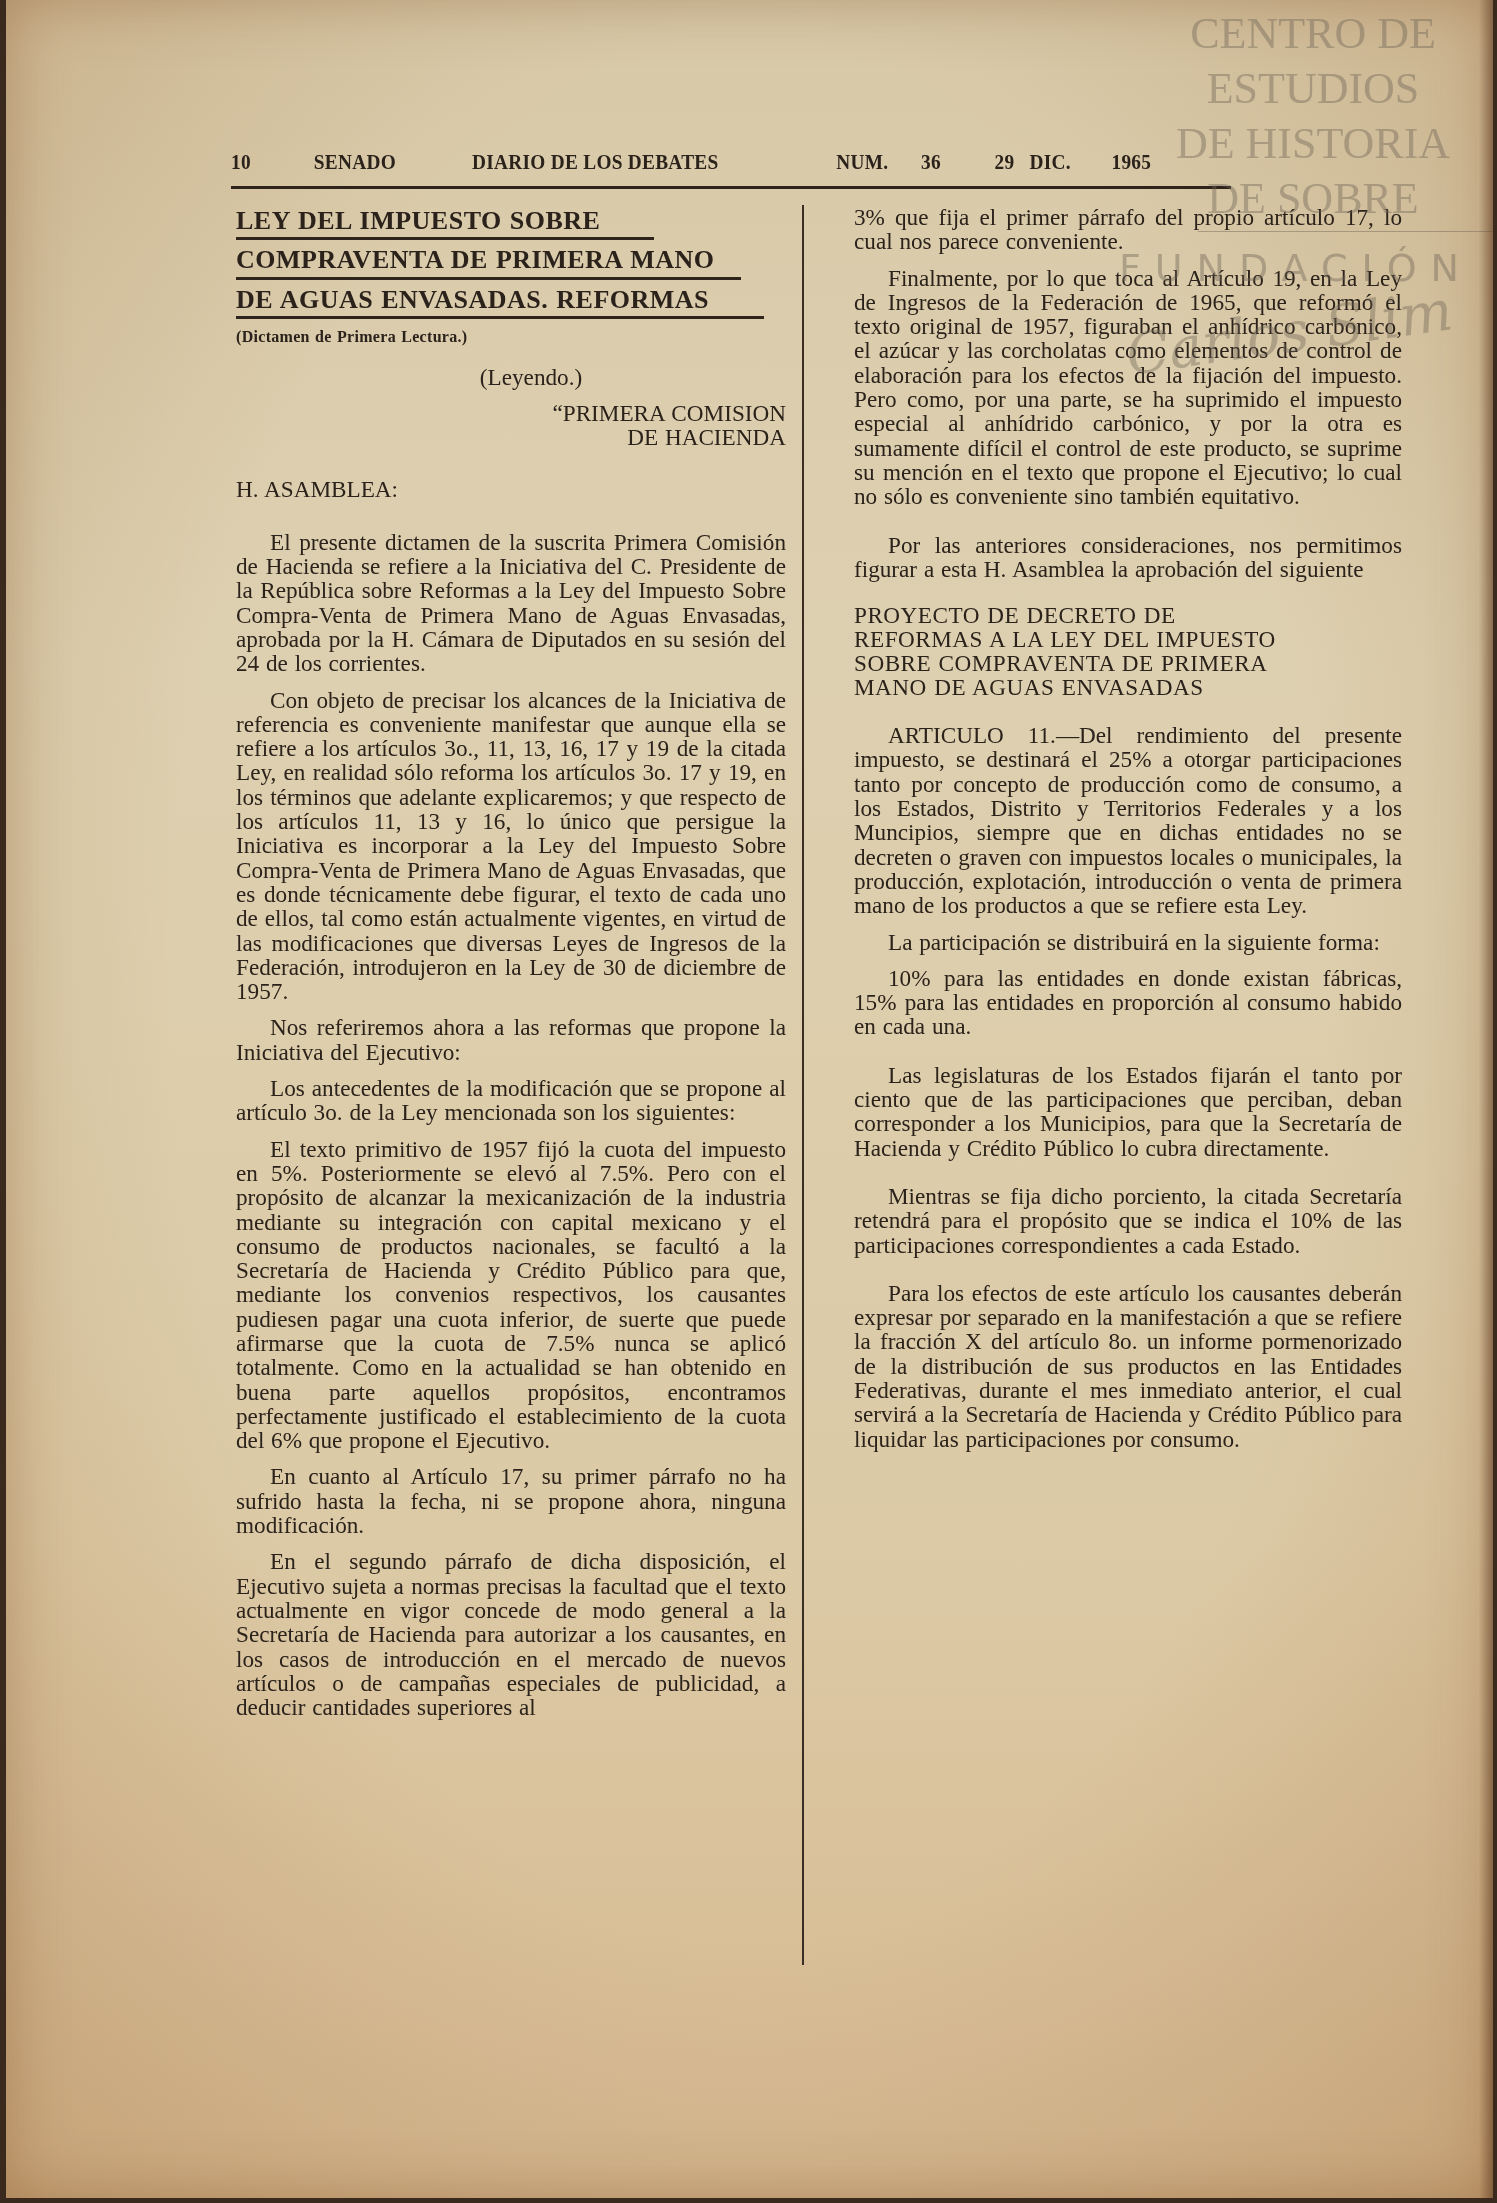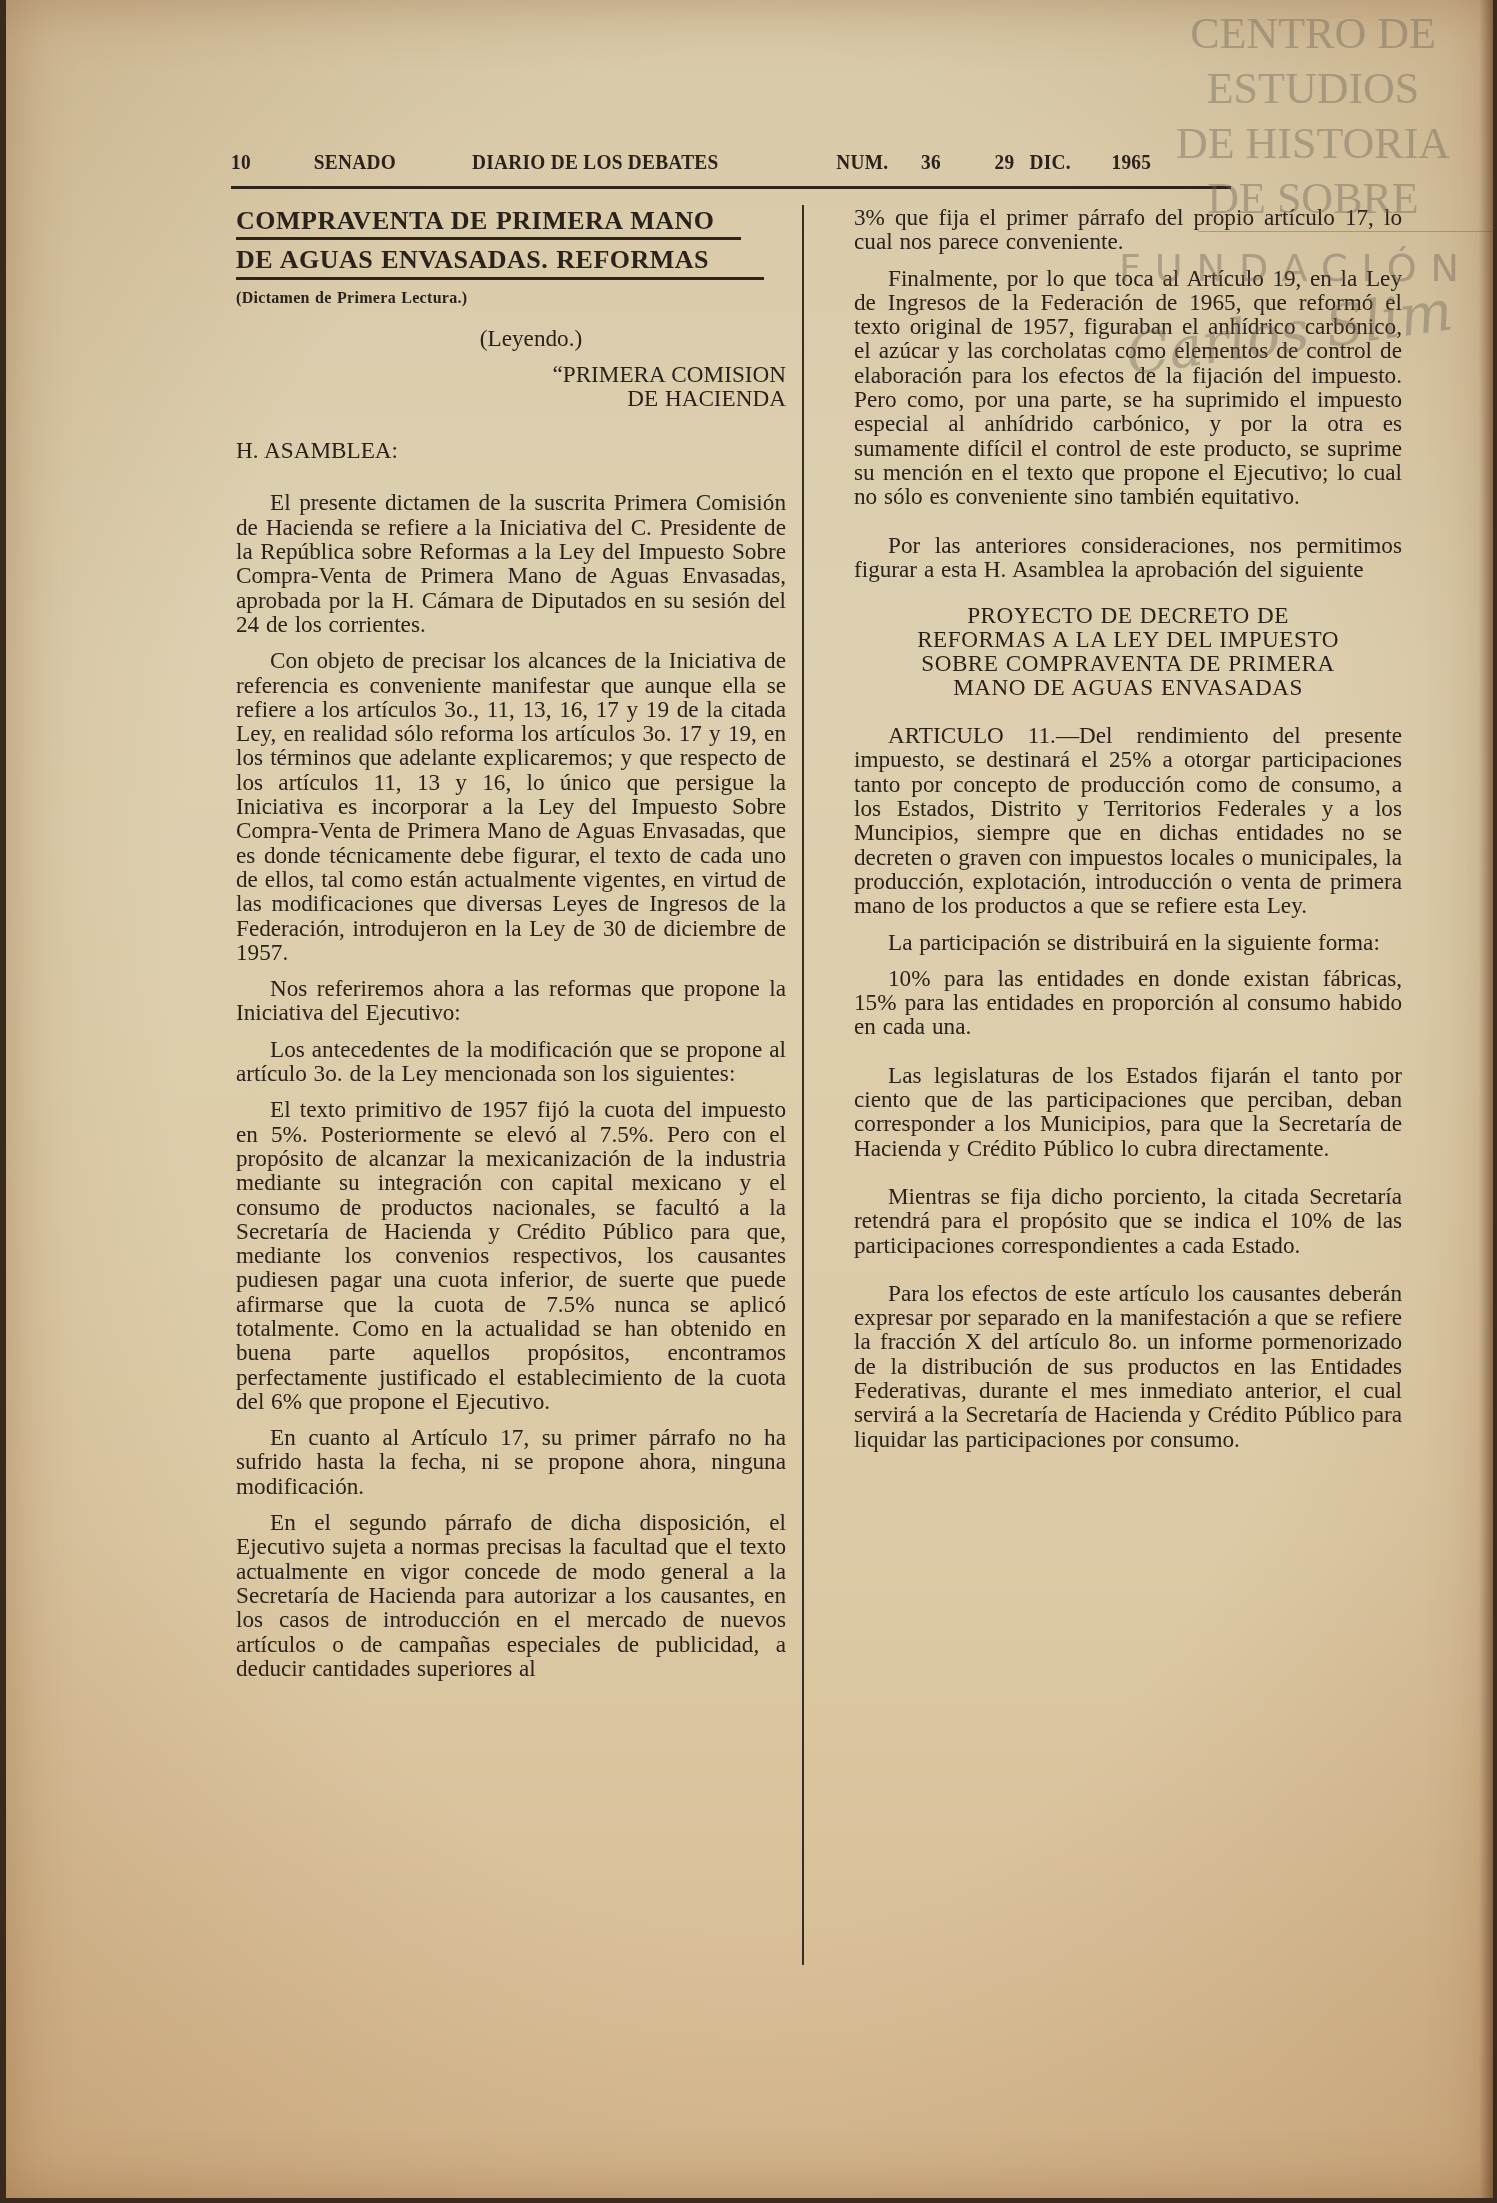--- a/index.html
+++ b/index.html
@@ -121,21 +121,21 @@
       padding-left: 40px;
     }
     .comision {
       text-align: right;
       margin: 0 0 28px 0;
       line-height: 24px;
     }
     .asamblea { margin: 0 0 28px 0; }
 
     .decree-title {
-      text-align: center;
+      text-align: left;
       margin: 22px 0 24px 0;
       line-height: 24px;
       letter-spacing: 0.5px;
     }
     .gap-lg { margin-top: 24px !important; }
 
     
     .watermark {
       position: absolute;
       right: 30px;
@@ -190,20 +190,21 @@
     <span class="rh-num">NUM.</span>
     <span class="rh-numval">36</span>
     <span class="rh-day">29</span>
     <span class="rh-month">DIC.</span>
     <span class="rh-year">1965</span>
   </div>
   <div class="head-rule"></div>
 
   <div class="col col-left">
     <div class="title-block">
+      <span class="title-line l1">LEY DEL IMPUESTO SOBRE</span>
       <span class="title-line l2">COMPRAVENTA DE PRIMERA MANO</span>
       <span class="title-line l3">DE AGUAS ENVASADAS. REFORMAS</span>
     </div>
     <div class="subtitle">(Dictamen de Primera Lectura.)</div>
     <div class="leyendo">(Leyendo.)</div>
     <div class="comision">
       <div>“PRIMERA COMISION</div>
       <div>DE HACIENDA</div>
     </div>
     <div class="asamblea">H. ASAMBLEA:</div>

